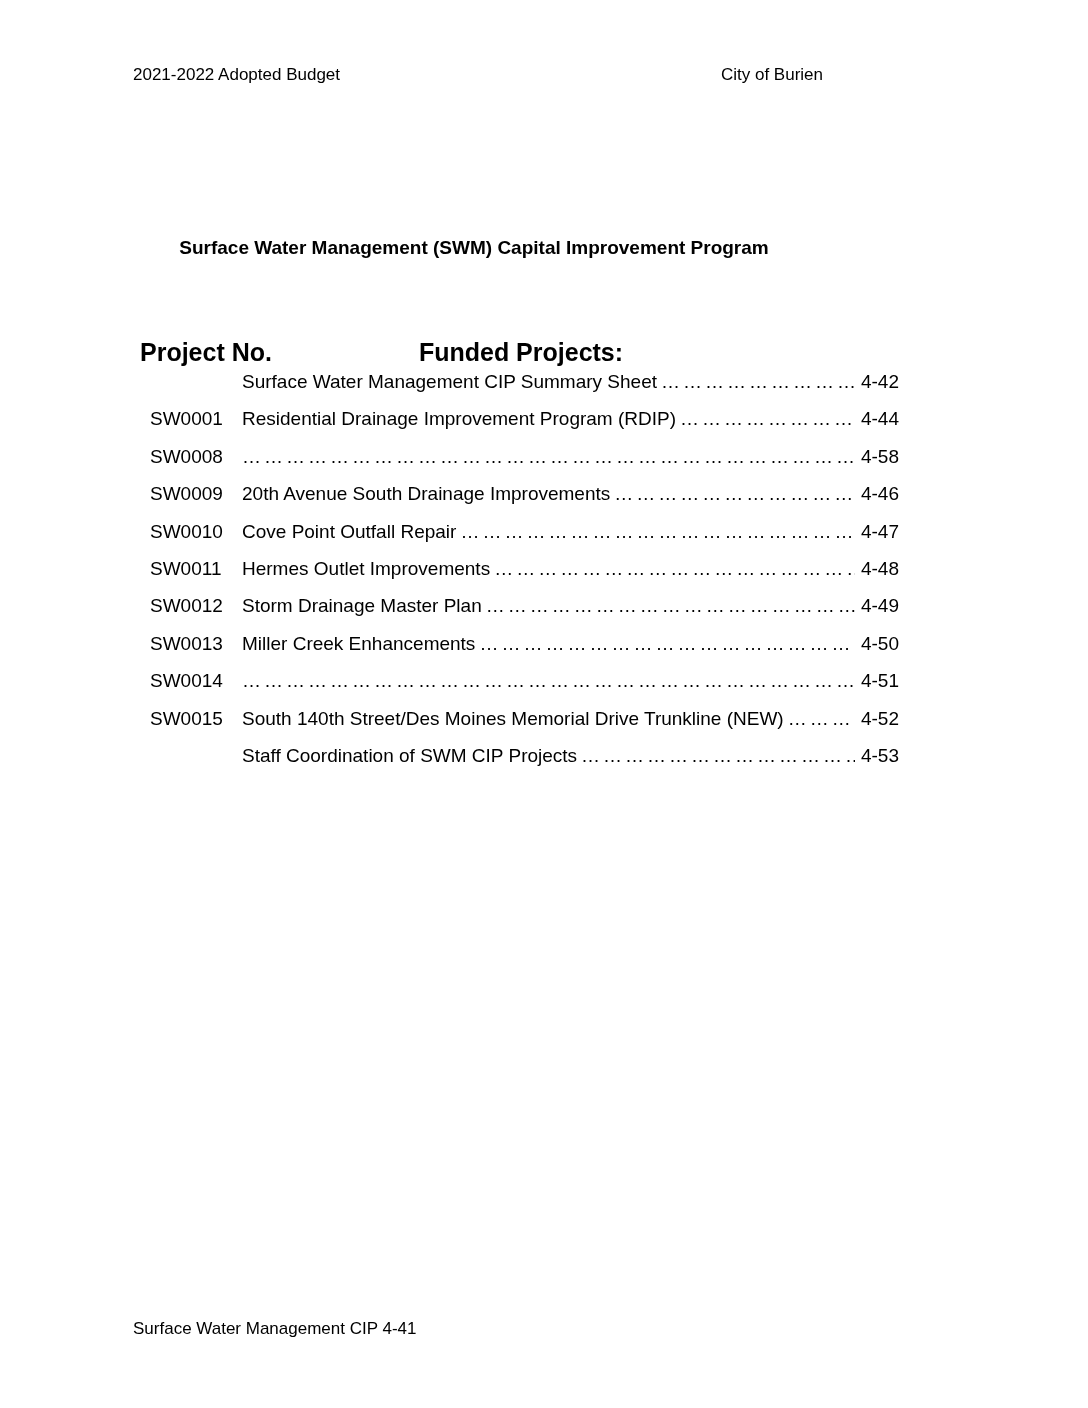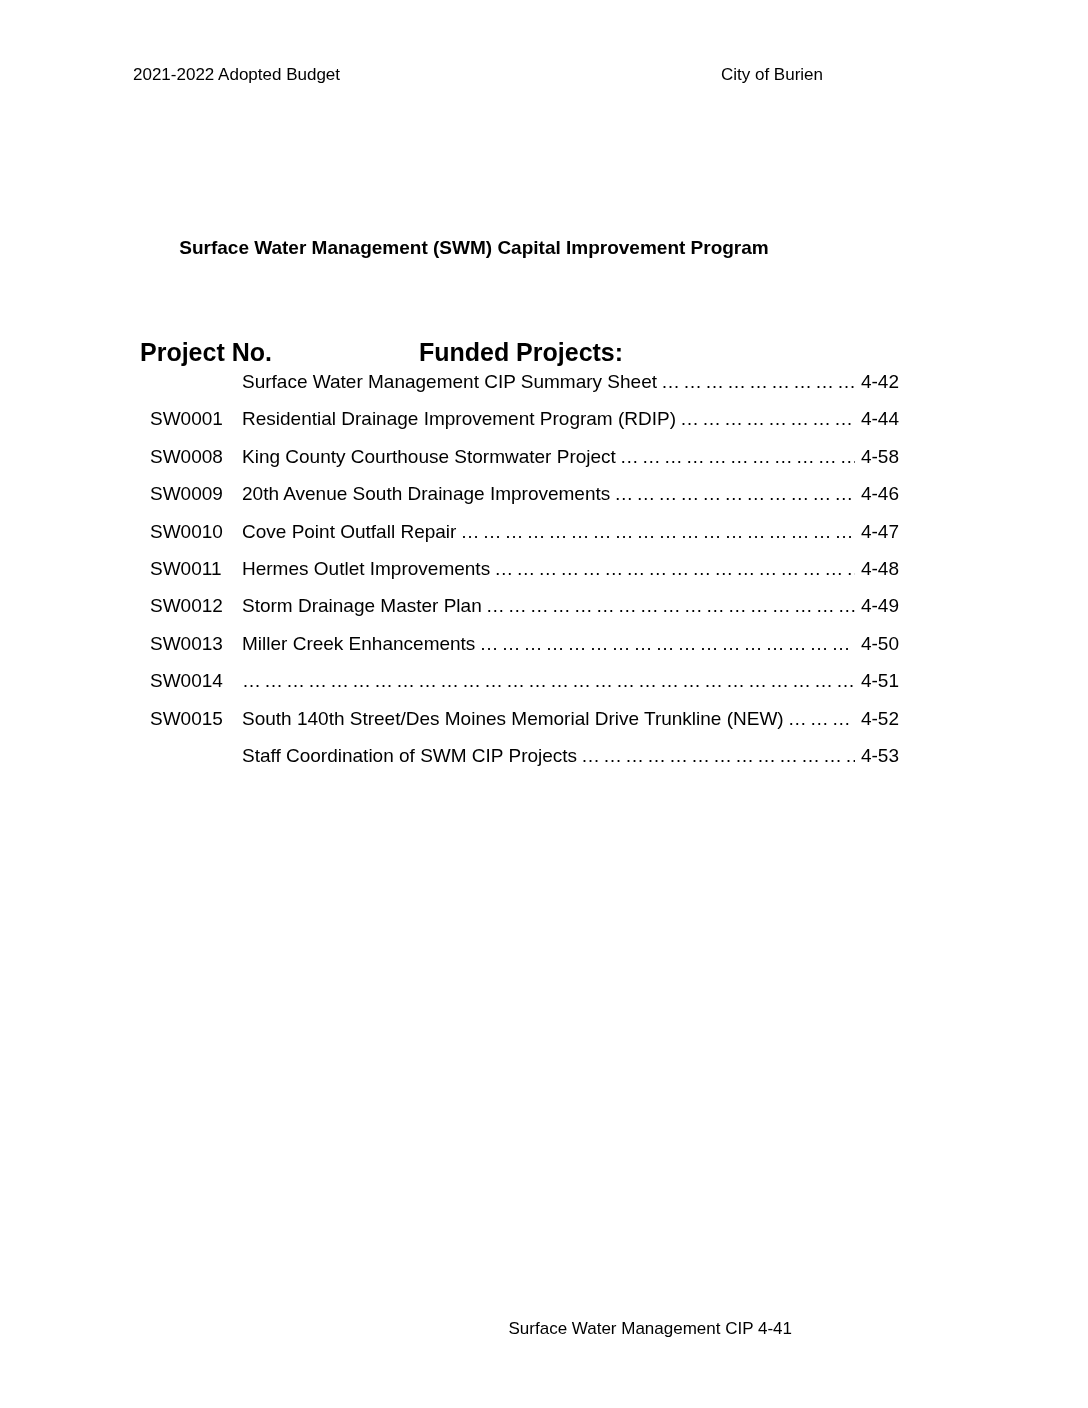--- a/index.html
+++ b/index.html
@@ -100,21 +100,21 @@
     flex: 0 0 40px;
     text-align: right;
   }
 
   
   .running-footer {
     position: absolute;
     top: 1318px;
     left: 133px;
     right: 156px;
-    text-align: right;
+    text-align: left;
     font-size: 17px;
     line-height: 22px;
   }
 </style>
 </head>
 <body>
 
 <div class="page">
 
   <div class="running-header">
@@ -141,21 +141,20 @@
 
     <div class="toc-row">
       <span class="col-num">SW0001</span>
       <span class="col-title">Residential Drainage Improvement Program (RDIP)</span>
       <span class="dots" aria-hidden="true">……………………………………………………………………………………………………………………………………………………………………………………………………………………</span>
       <span class="col-page">4-44</span>
     </div>
 
     <div class="toc-row">
       <span class="col-num">SW0008</span>
-      <span class="col-title">King County Courthouse Stormwater Project</span>
       <span class="dots" aria-hidden="true">……………………………………………………………………………………………………………………………………………………………………………………………………………………</span>
       <span class="col-page">4-58</span>
     </div>
 
     <div class="toc-row">
       <span class="col-num">SW0009</span>
       <span class="col-title">20th Avenue South Drainage Improvements</span>
       <span class="dots" aria-hidden="true">……………………………………………………………………………………………………………………………………………………………………………………………………………………</span>
       <span class="col-page">4-46</span>
     </div>

